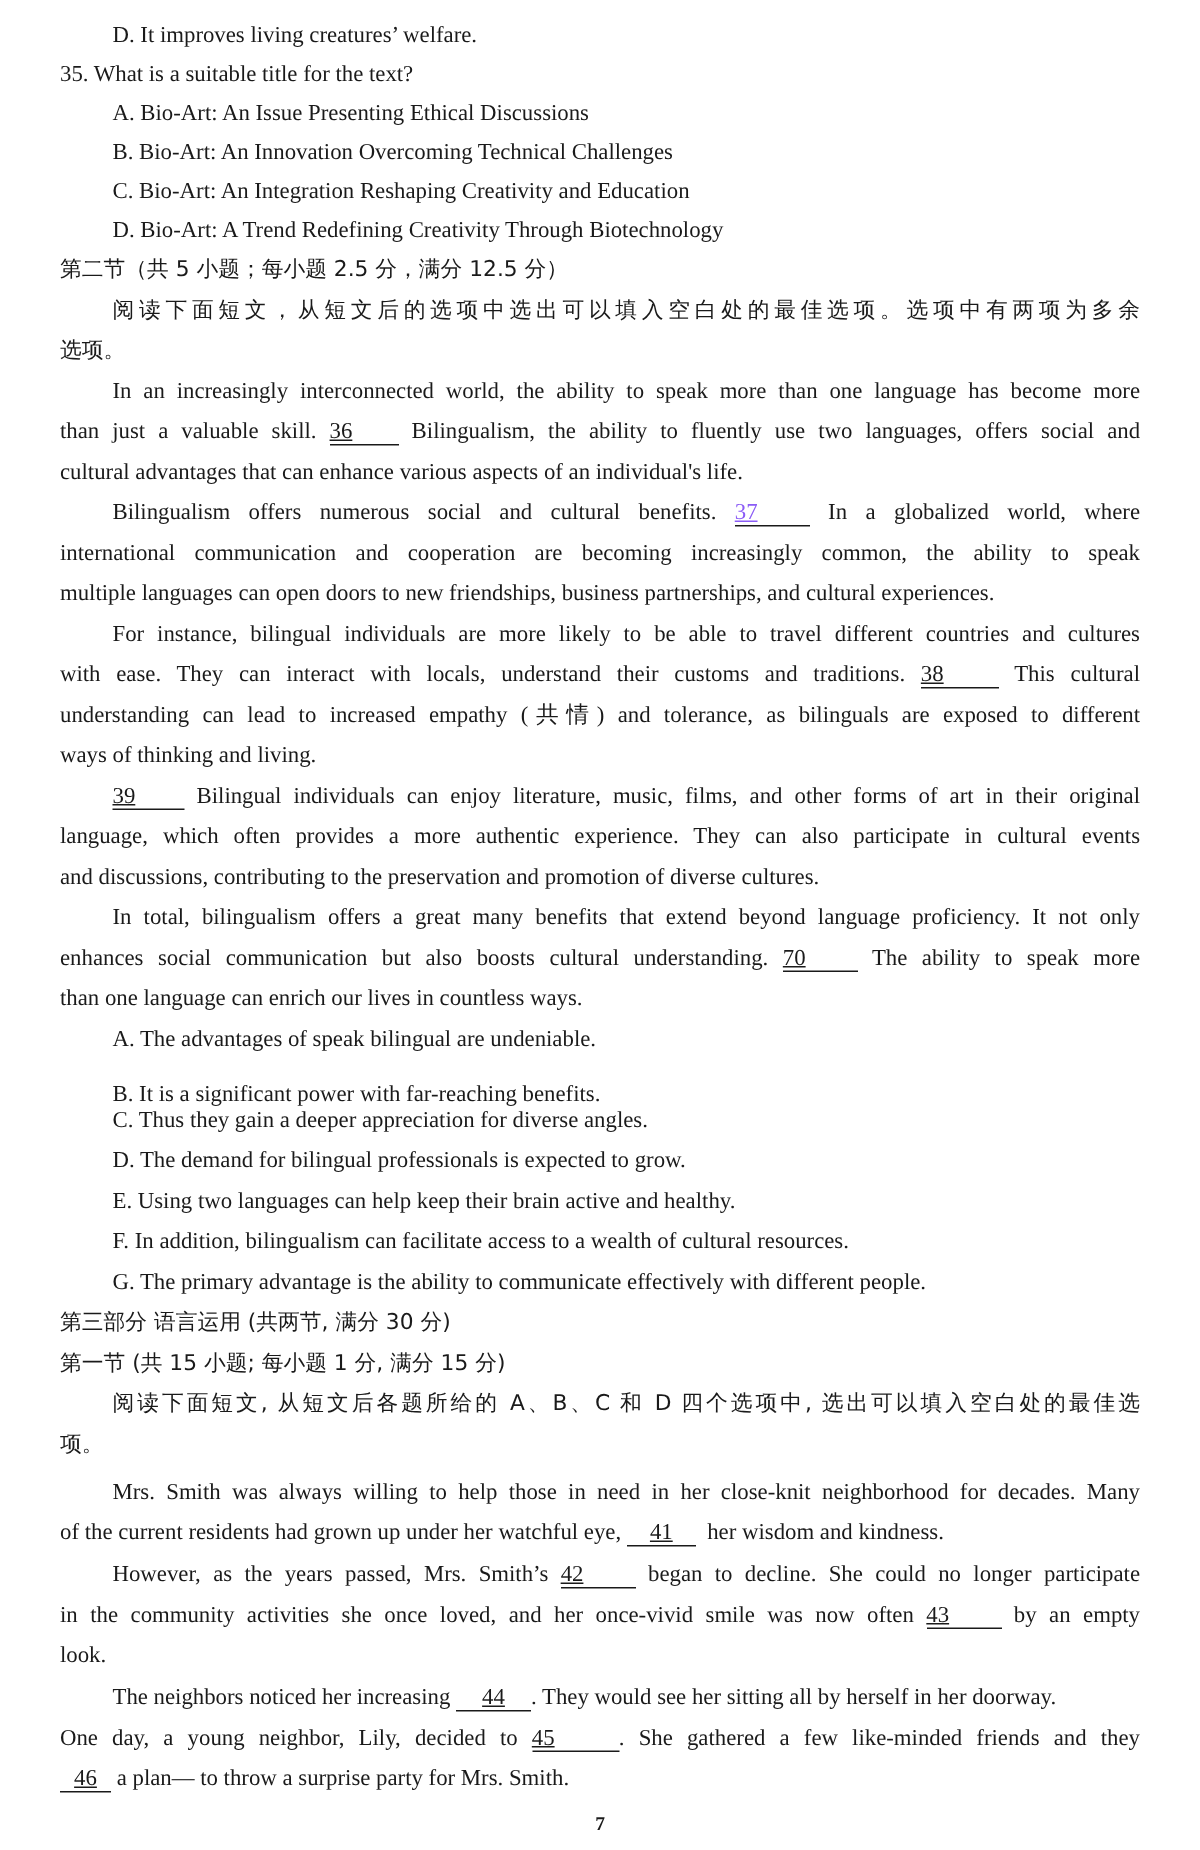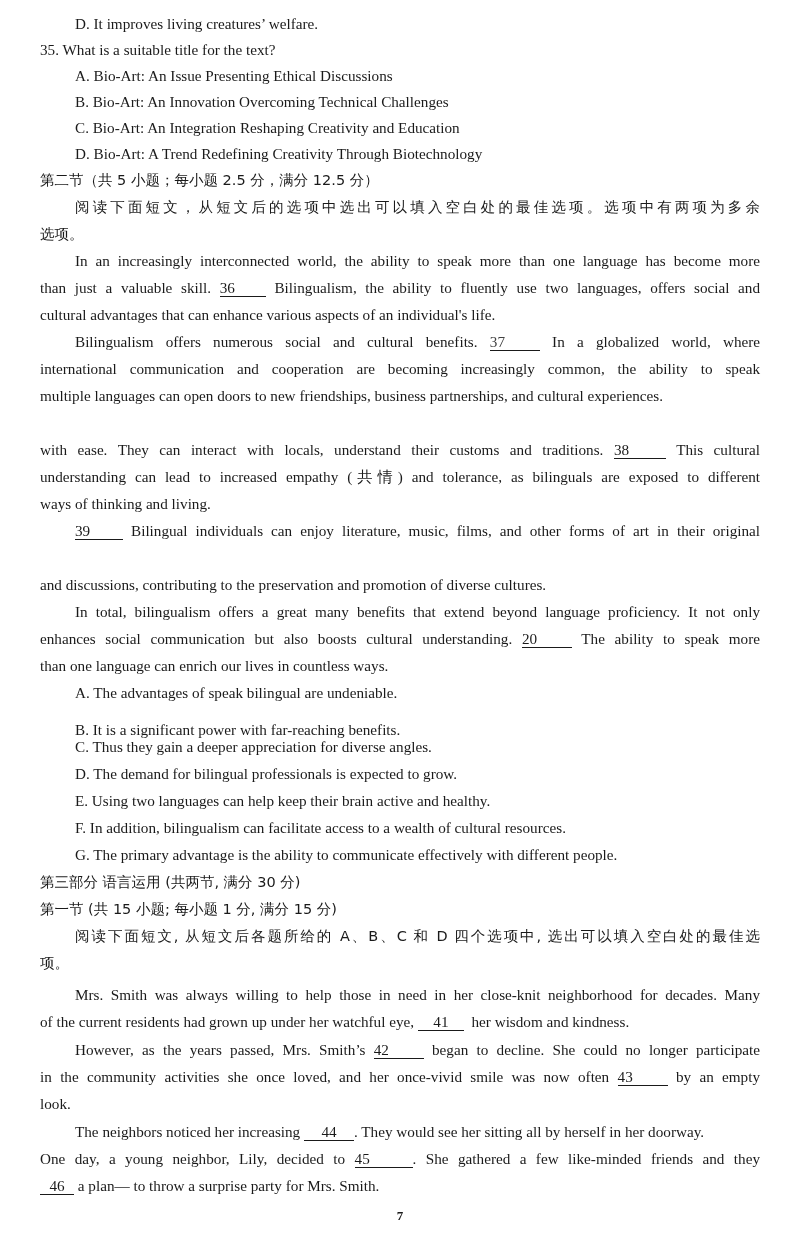--- a/index.html
+++ b/index.html
@@ -7,21 +7,21 @@
       width: 800px; height: 1233px; overflow: hidden; position: relative;
       font-family: "Liberation Serif", "DejaVu Serif", serif;
       color: #1a1a1a;
       font-size: 15.2px;
     }
     .page { position: absolute; left: 0; top: 0; width: 800px; height: 1233px; }
     .line { position: absolute; left: 40px; right: 40px; white-space: nowrap; line-height: 20px; }
     .opt { left: 75px; }
     .para-first { left: 75px; }
     .just { text-align: justify; text-align-last: justify; white-space: normal; }
-    .blank { display: inline-block; border-bottom: 1px solid #1a1a1a; text-align: center; line-height: 16px; }
+    .blank { display: inline-block; border-bottom: 1px solid #1a1a1a; text-align: center; line-height: 16px; text-decoration: underline; }
     .bold { font-weight: normal; }
     .cn { font-family: "DejaVu Sans", "Liberation Sans", sans-serif; font-size: 14.5px; }
     .page-num { position: absolute; left: 0; width: 800px; text-align: center; top: 1208px; font-size: 13px; font-weight: bold; }
   </style>
 </head>
 <body>
 
 <div class="page">
 
   <div class="line opt" style="top:14px">D. It improves living creatures’ welfare.</div>
@@ -39,44 +39,46 @@
   <div class="line para-first just" style="top:251px">In an increasingly interconnected world, the ability to speak more than one language has become more</div>
   <div class="line just" style="top:278px">
     <span>than just a valuable skill.</span>
     <span class="blank" style="width:46px">36</span>
     <span>Bilingualism, the ability to fluently use two languages, offers social and</span>
   </div>
   <div class="line" style="top:305px">cultural advantages that can enhance various aspects of an individual's life.</div>
 
   <div class="line para-first just" style="top:332px">
     <span>Bilingualism offers numerous social and cultural benefits.</span>
-    <span class="blank" style="width:50px; color:#404040;">37</span>
+    <span class="blank" style="width:50px; color:#8b5cf6;">37</span>
     <span>In a globalized world, where</span>
   </div>
   <div class="line just" style="top:359px">international communication and cooperation are becoming increasingly common, the ability to speak</div>
   <div class="line" style="top:386px">multiple languages can open doors to new friendships, business partnerships, and cultural experiences.</div>
 
+  <div class="line para-first just" style="top:413px">For instance, bilingual individuals are more likely to be able to travel different countries and cultures</div>
   <div class="line just" style="top:440px">
     <span>with ease. They can interact with locals, understand their customs and traditions.</span>
     <span class="blank" style="width:52px">38</span>
     <span>This cultural</span>
   </div>
   <div class="line just" style="top:467px">understanding can lead to increased empathy (共情) and tolerance, as bilinguals are exposed to different</div>
   <div class="line" style="top:494px">ways of thinking and living.</div>
 
   <div class="line para-first just" style="top:521px">
     <span class="blank" style="width:48px">39</span>
     <span>Bilingual individuals can enjoy literature, music, films, and other forms of art in their original</span>
   </div>
+  <div class="line just" style="top:548px">language, which often provides a more authentic experience. They can also participate in cultural events</div>
   <div class="line" style="top:575px">and discussions, contributing to the preservation and promotion of diverse cultures.</div>
 
   <div class="line para-first just" style="top:602px">In total, bilingualism offers a great many benefits that extend beyond language proficiency. It not only</div>
   <div class="line just" style="top:629px">
     <span>enhances social communication but also boosts cultural understanding.</span>
-    <span class="blank" style="width:50px">20</span>
+    <span class="blank" style="width:50px">70</span>
     <span>The ability to speak more</span>
   </div>
   <div class="line" style="top:656px">than one language can enrich our lives in countless ways.</div>
 
   <div class="line opt" style="top:683px">A.  The advantages of speak bilingual are undeniable.</div>
   <div class="line opt" style="top:720px">B.  It is a significant power with far-reaching benefits.</div>
   <div class="line opt" style="top:737px">C.  Thus they gain a deeper appreciation for diverse angles.</div>
   <div class="line opt" style="top:764px">D.  The demand for bilingual professionals is expected to grow.</div>
   <div class="line opt" style="top:791px">E.  Using two languages can help keep their brain active and healthy.</div>
   <div class="line opt" style="top:818px">F.  In addition, bilingualism can facilitate access to a wealth of cultural resources.</div>

